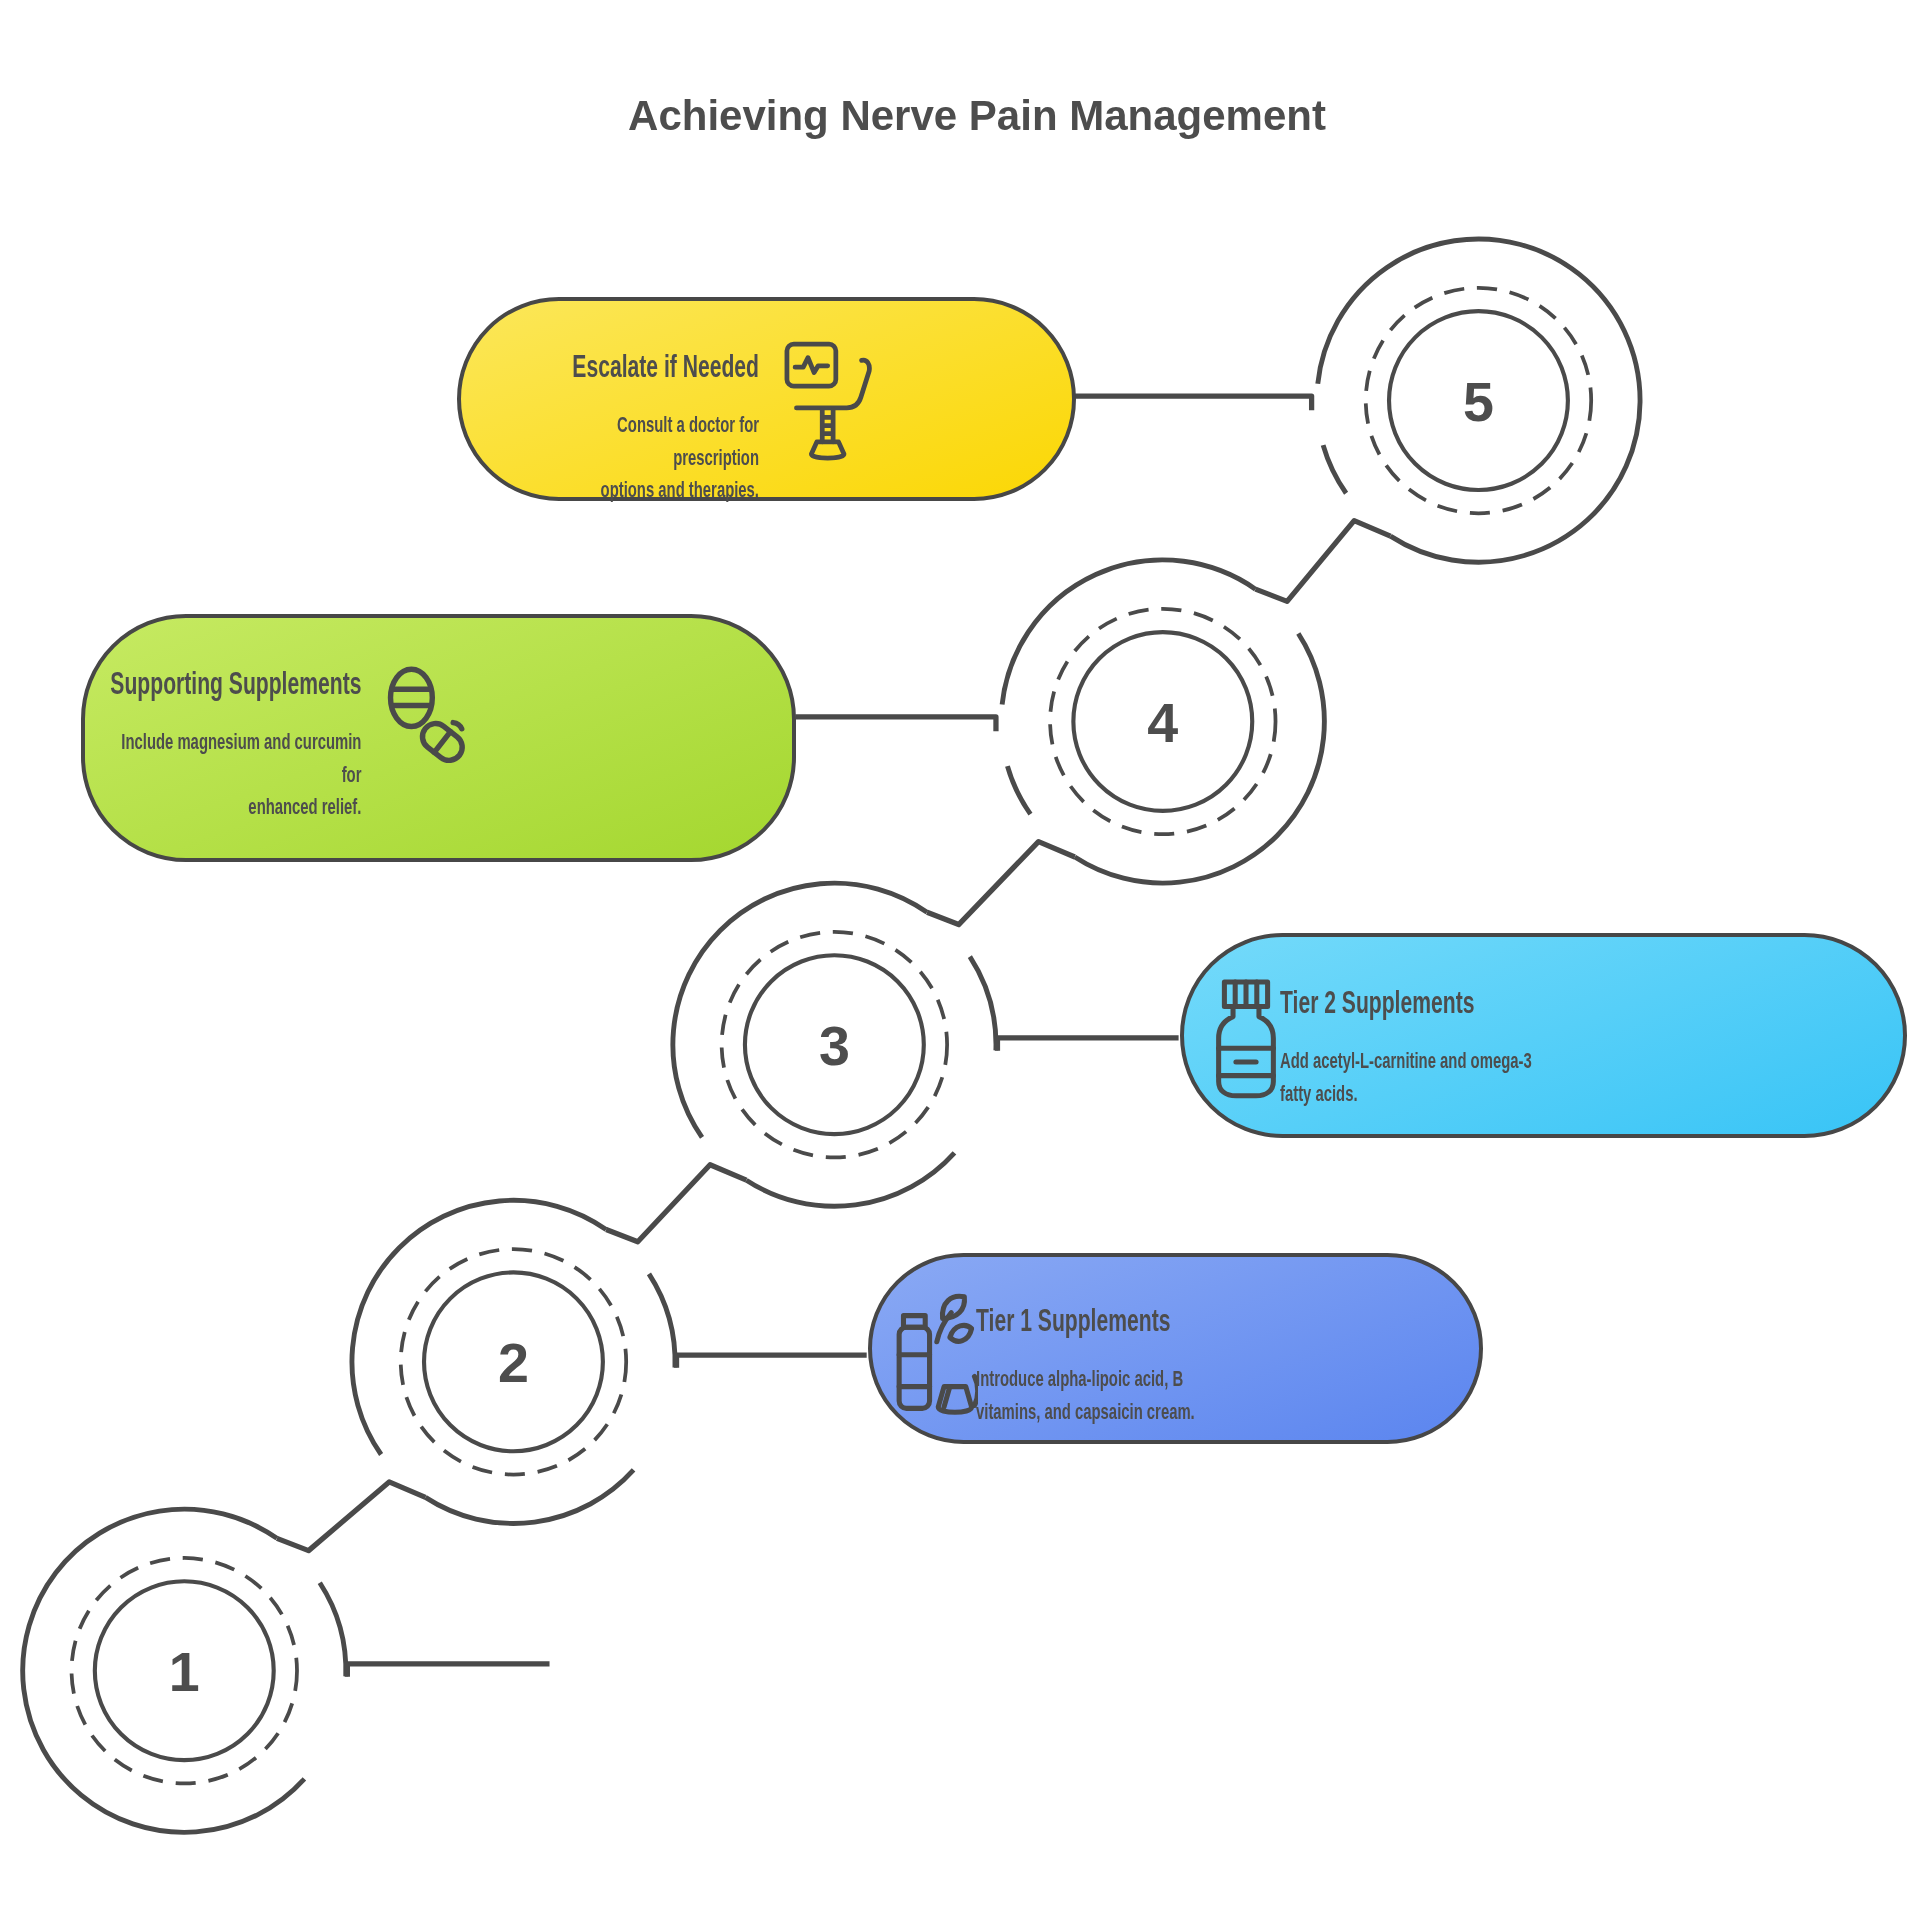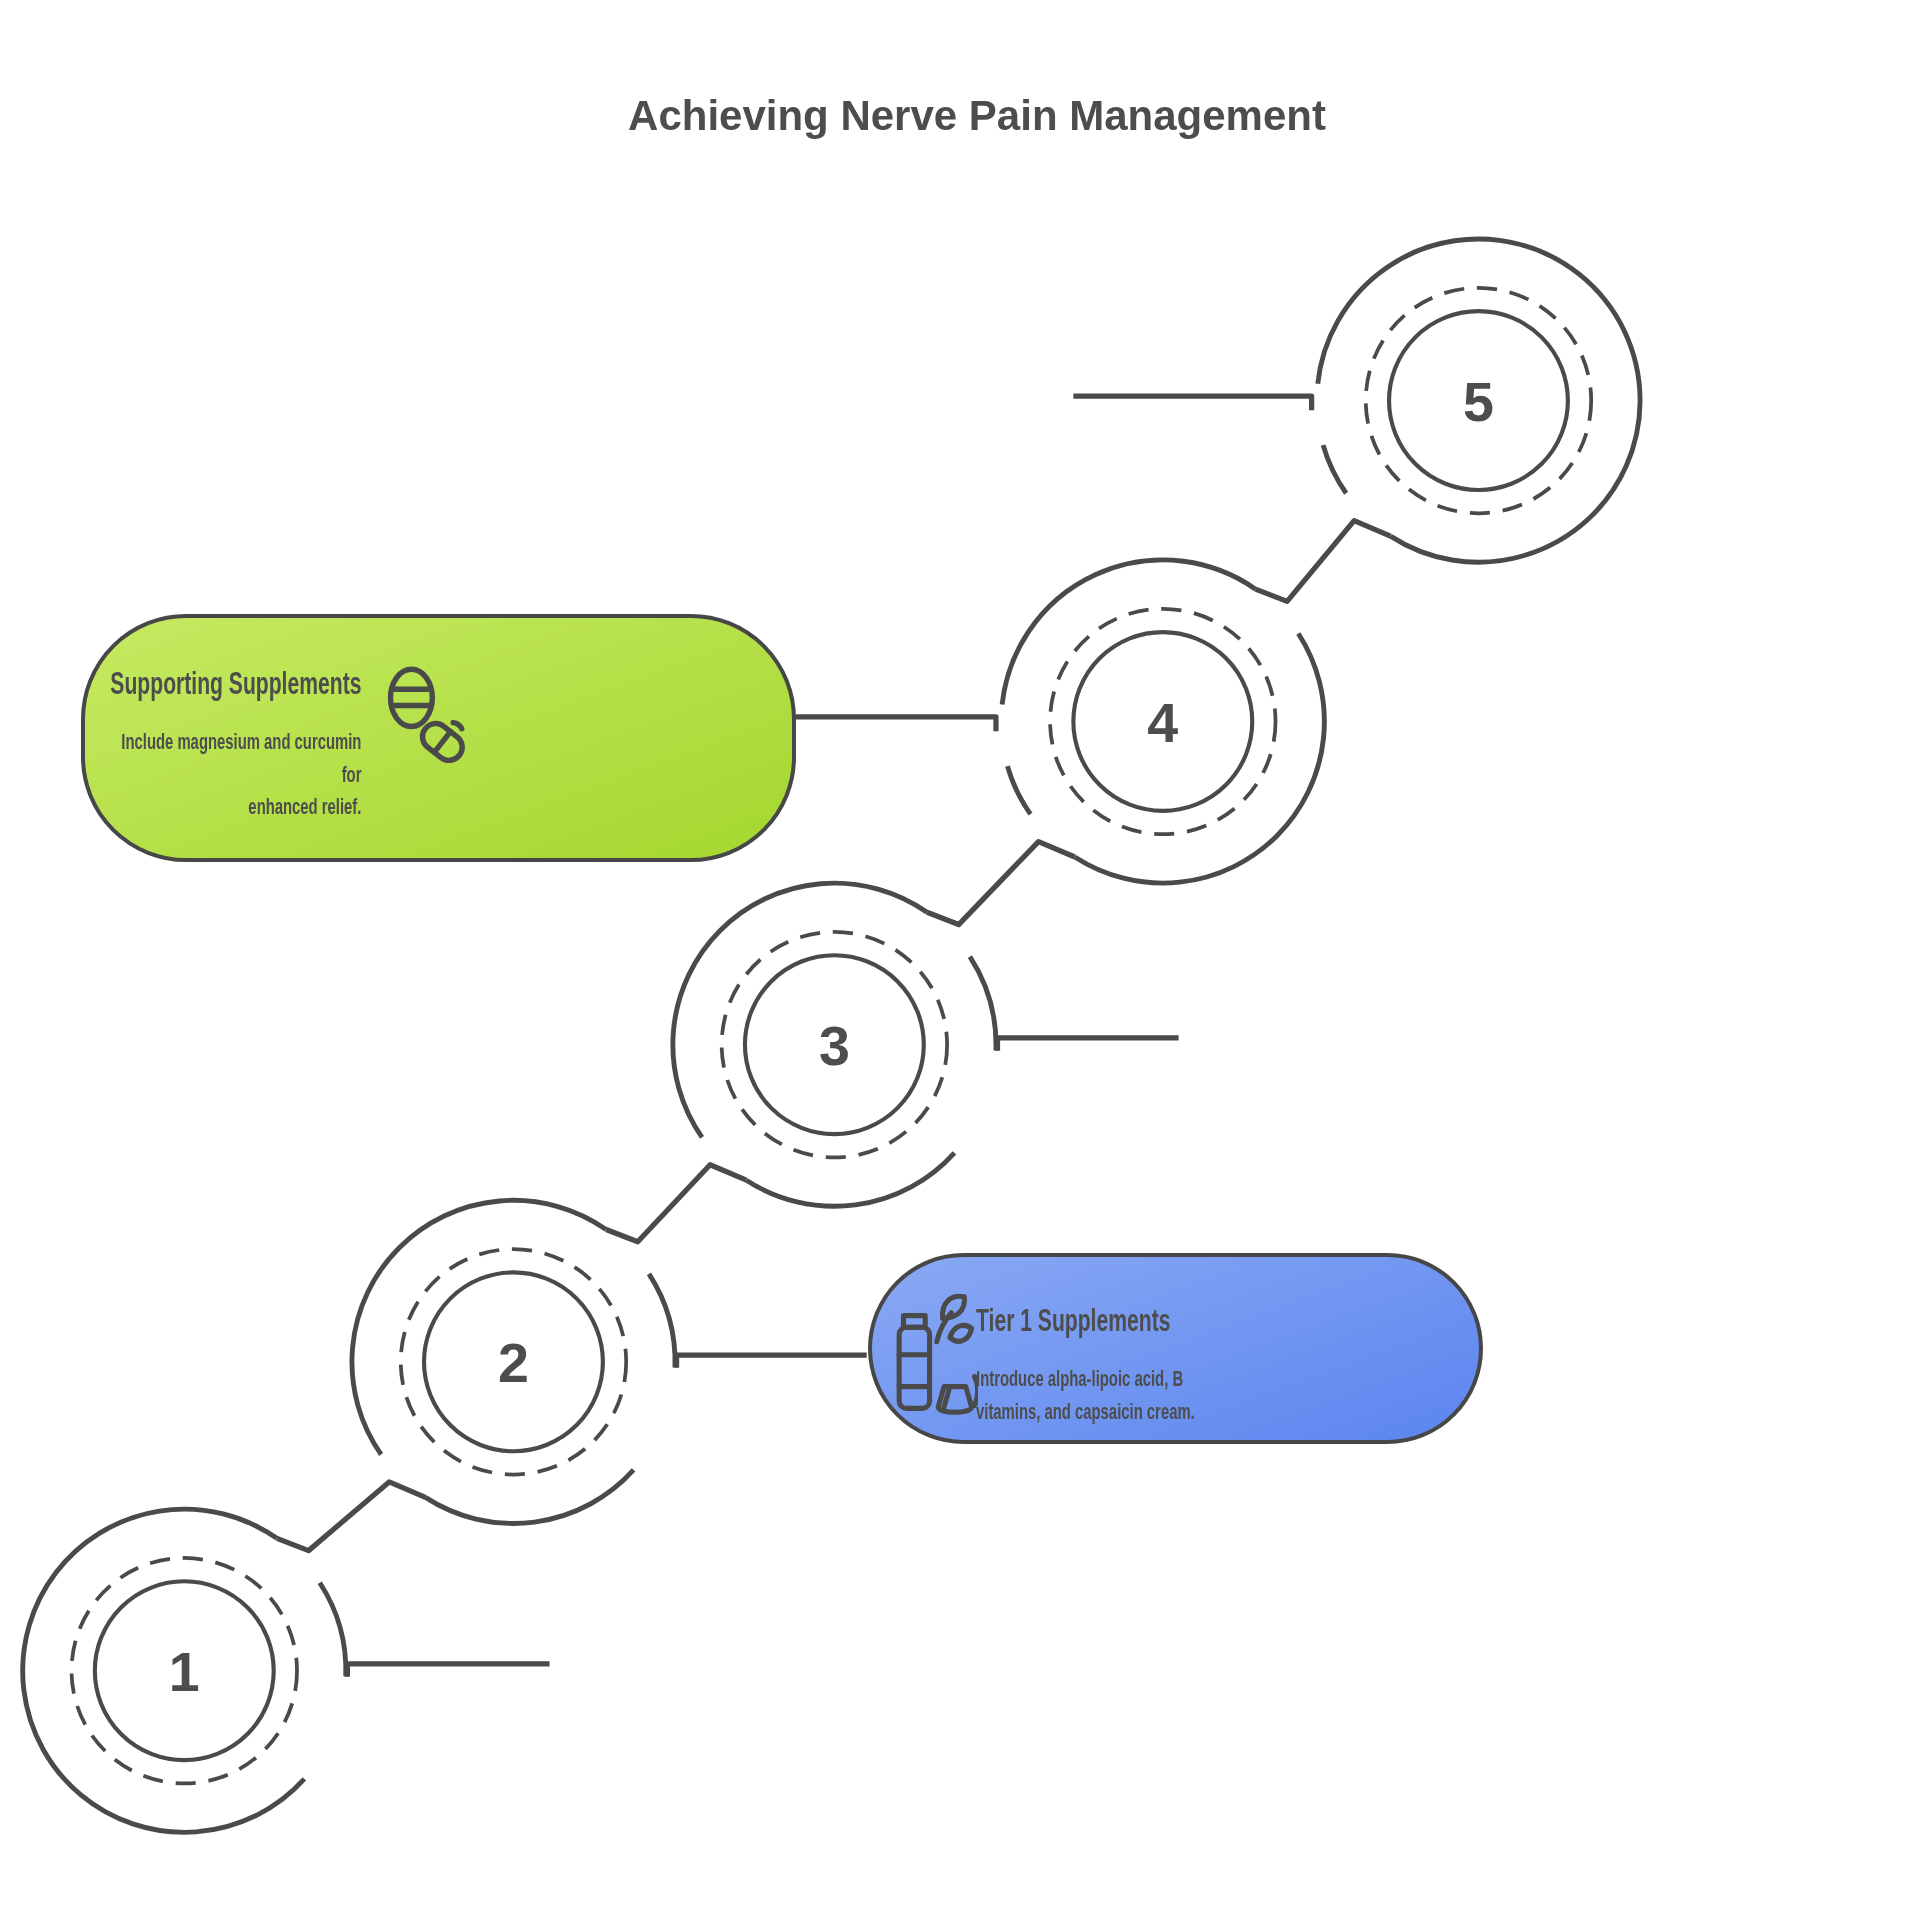--- a/index.html
+++ b/index.html
@@ -106,20 +106,39 @@
     </div>
     <div class="text left" style="left:104px;top:45px;">
       <div class="card-title">Tier 1 Supplements</div>
       <div class="card-desc">
         <div>Introduce alpha-lipoic acid, B</div>
         <div>vitamins, and capsaicin cream.</div>
       </div>
     </div>
   </div>
 
+  <div class="card" style="left: 1180px; top: 933px; width: 727px; height: 205px; background: linear-gradient(160deg, rgb(116, 218, 250) 0%, rgb(56, 196, 246) 100%);">
+    <div class="icon" style="left:25.6px;top:36px;">
+      <svg width="72" height="134" viewBox="0 0 100 185">
+        <rect x="20" y="12" width="60" height="34"></rect>
+        <path d="M35 12 V46 M50 12 V46 M65 12 V46"></path>
+        <path d="M32 46 V60 C18 66 12 76 12 90 V150 C12 163 22 170 36 170 H64 C78 170 88 163 88 150 V90 C88 76 82 66 68 60 V46"></path>
+        <path d="M12 104 H88"></path>
+        <path d="M12 142 H88"></path>
+        <path d="M36 123 H64"></path>
+      </svg>
+    </div>
+    <div class="text left" style="left:96px;top:47px;">
+      <div class="card-title">Tier 2 Supplements</div>
+      <div class="card-desc">
+        <div>Add acetyl-L-carnitine and omega-3</div>
+        <div>fatty acids.</div>
+      </div>
+    </div>
+  </div>
 
   <div class="card" style="left: 81px; top: 614px; width: 715px; height: 248px; background: linear-gradient(160deg, rgb(198, 234, 98) 0%, rgb(164, 215, 47) 100%);">
     <div class="icon" style="left:297px;top:45px;">
       <svg width="89" height="113" viewBox="0 0 115 140">
         <ellipse cx="38" cy="42" rx="27" ry="37"></ellipse>
         <path d="M13 31 H63"></path>
         <path d="M13 52 H63"></path>
         <g transform="rotate(38 78 99)">
           <rect x="50" y="82" width="56" height="34" rx="17"></rect>
           <path d="M78 82 V116"></path>
@@ -129,15 +148,33 @@
     </div>
     <div class="text right" style="right:431px;top:47px;">
       <div class="card-title">Supporting Supplements</div>
       <div class="card-desc">
         <div>Include magnesium and curcumin for</div>
         <div>enhanced relief.</div>
       </div>
     </div>
   </div>
 
+  <div class="card" style="left: 457px; top: 297px; width: 619px; height: 204px; background: linear-gradient(160deg, rgb(251, 231, 90) 0%, rgb(251, 215, 4) 100%);">
+    <div class="icon" style="left:321px;top:39px;">
+      <svg width="90" height="129" viewBox="0 0 130 190">
+        <rect x="6" y="6" width="72" height="62" rx="10"></rect>
+        <path d="M18 40 H30 L37 26 L46 48 L52 38 H66"></path>
+        <path d="M20 100 H94 C106 100 112 94 115 84 L127 46 C129 36 124 28 116 30"></path>
+        <path d="M58 102 V150 M74 102 V150 M58 114 H74 M58 126 H74 M58 138 H74"></path>
+        <path d="M42 168 L50 150 H82 L90 168 C90 176 42 176 42 168 Z"></path>
+      </svg>
+    </div>
+    <div class="text right" style="right:313px;top:47px;">
+      <div class="card-title">Escalate if Needed</div>
+      <div class="card-desc">
+        <div>Consult a doctor for prescription</div>
+        <div>options and therapies.</div>
+      </div>
+    </div>
+  </div>
 
 </div>
 
 
 </body></html>

